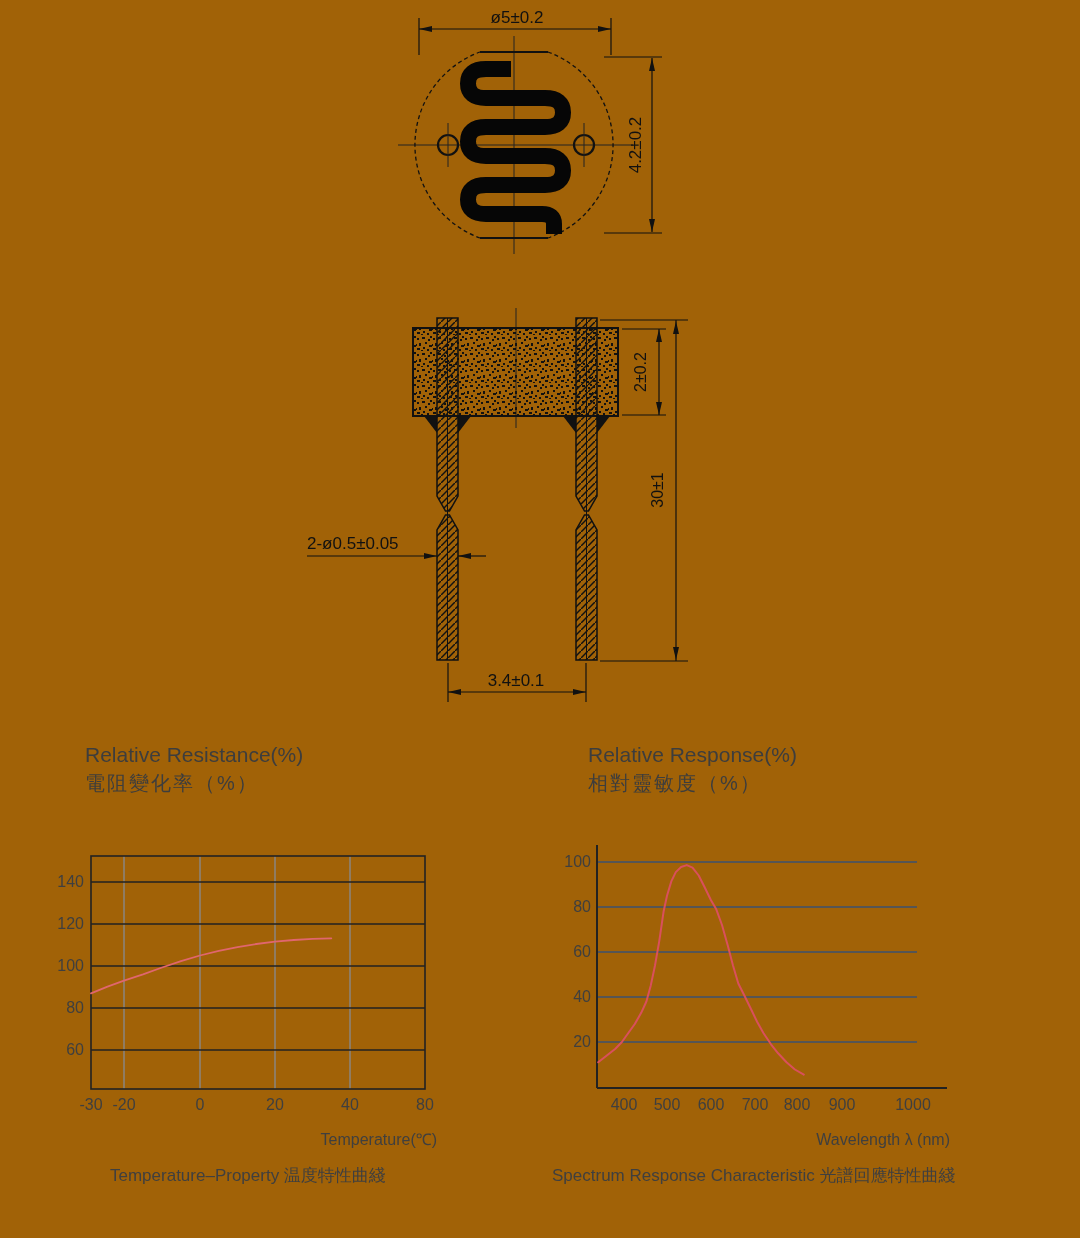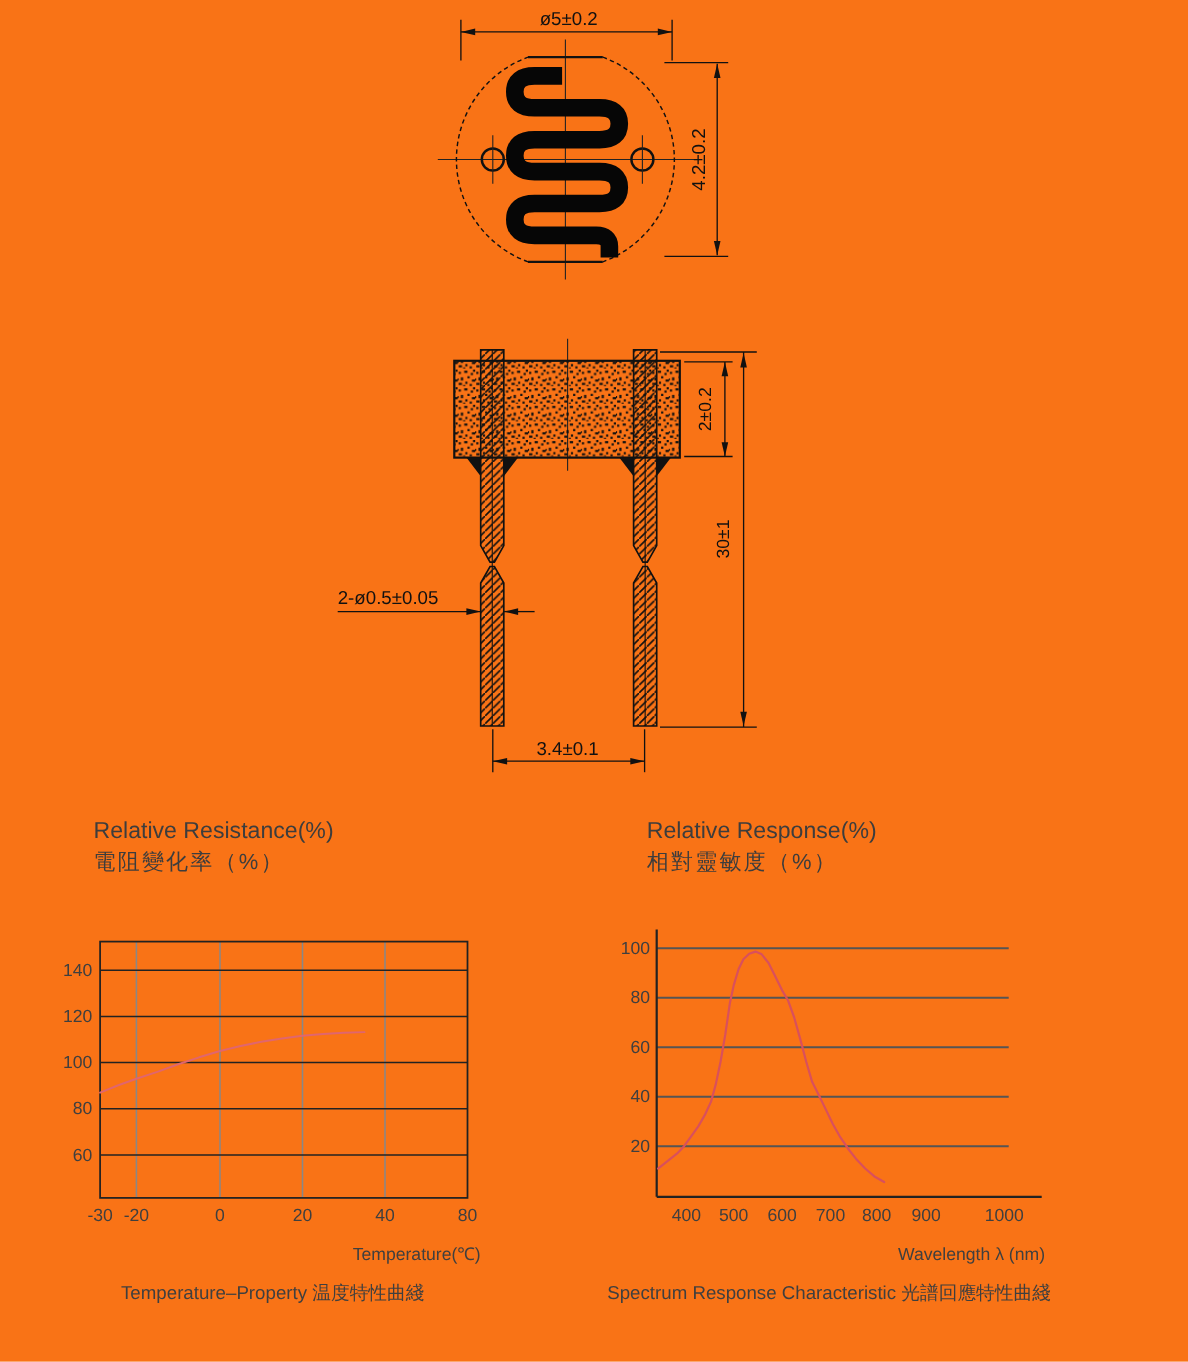--- a/index.html
+++ b/index.html
@@ -1,16 +1,16 @@
 <!DOCTYPE html>
 <html><head>
 <meta charset="utf-8">
 <style>
   html,body{margin:0;padding:0;background:#fff;}
-  .canvas{position:relative;width:1080px;height:1238px;background:#f97316;overflow:hidden;
+  .canvas{position:relative;width:1080px;height:1238px;background:#a16207;overflow:hidden;
           font-family:"Liberation Sans", sans-serif;}
   svg{position:absolute;left:0;top:0;}
   text{font-family:"Liberation Sans", sans-serif;}
   .title{font-size:21px;fill:#3d3d3d;}
   .title-zh{font-size:20px;fill:#3d3d3d;letter-spacing:2px;}
   .tick{font-size:16px;fill:#3f3f3f;}
   .axis-label{font-size:16px;fill:#3f3f3f;}
   .caption{font-size:17px;fill:#3f3f3f;}
   .dim{font-size:17px;fill:#111;}
   .dim-small{font-size:16px;fill:#111;}

